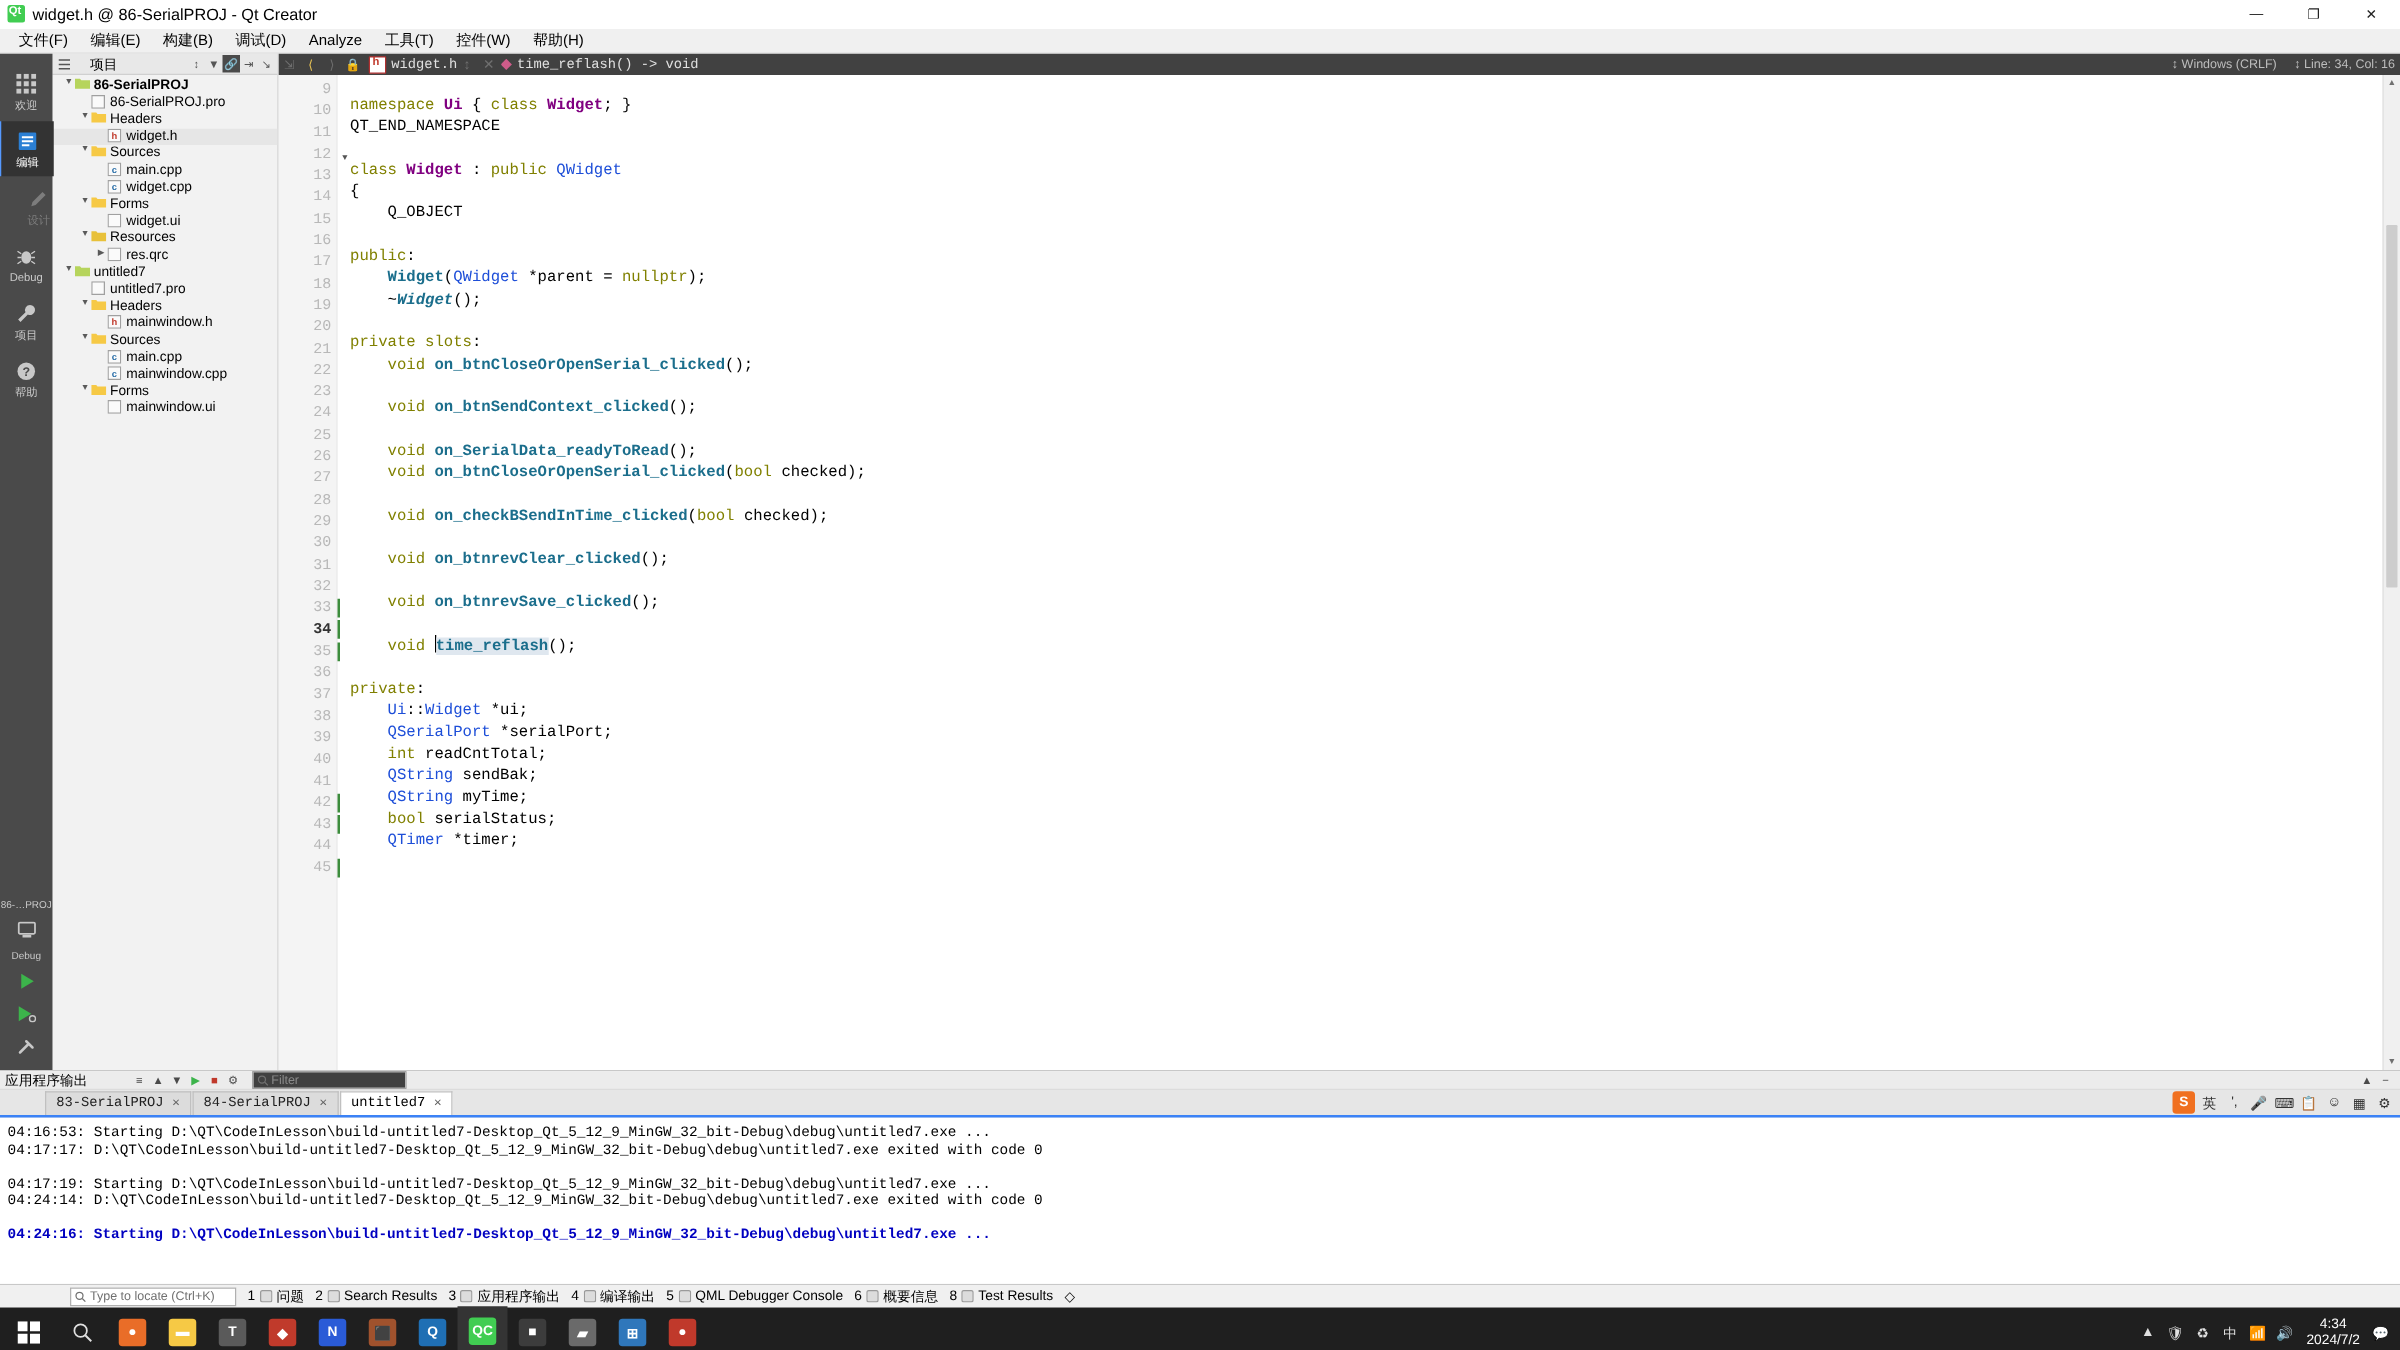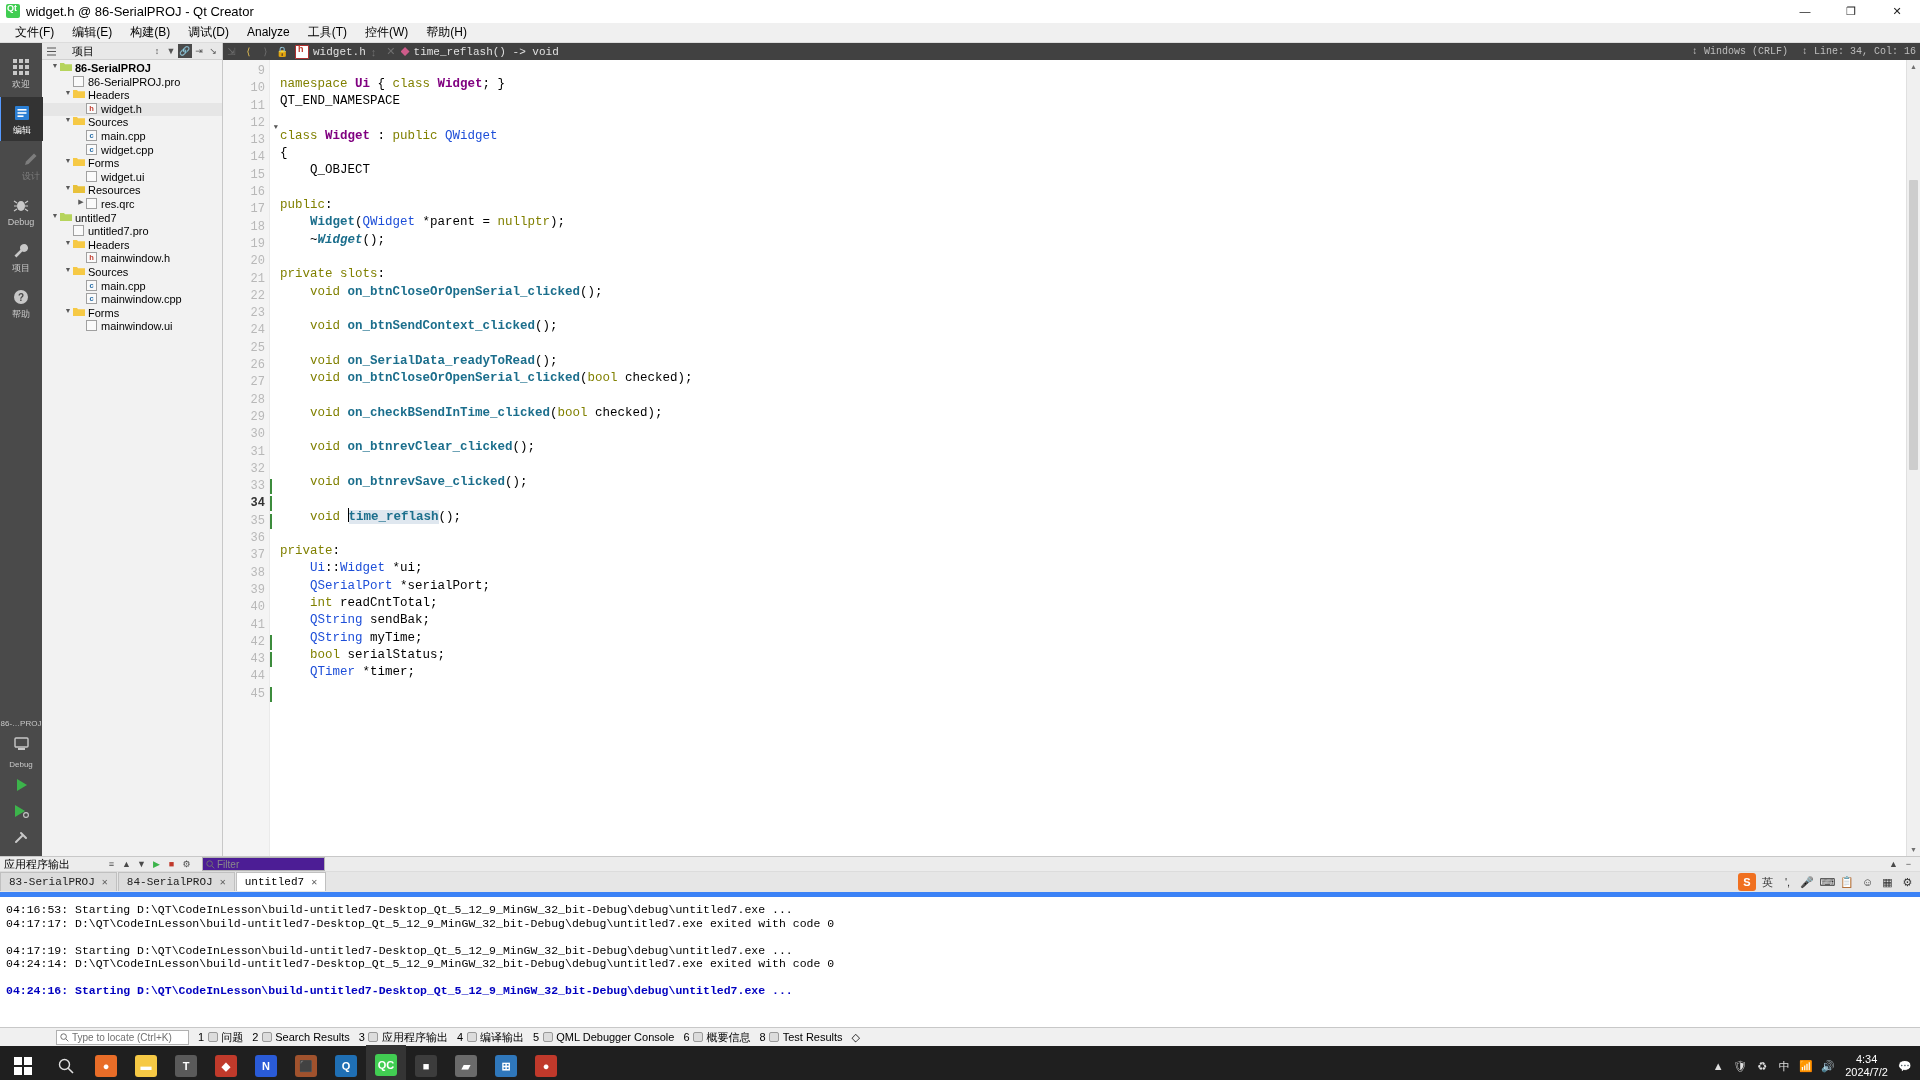--- a/index.html
+++ b/index.html
@@ -76,21 +76,21 @@
                margin:0 4px 0 4px;position:relative;border-radius:1px;}
   .tb-fileicon:after{content:"h";position:absolute;left:2px;top:-2px;color:#c0392b;
                      font-size:9px;font-weight:bold;}
   .tb-file{font-family:"Liberation Mono",monospace;font-size:11px;color:#e0e0e0;}
   .tb-sep{color:#6f6f6f;margin:0 5px;}
   .tb-sym{display:flex;align-items:center;font-family:"Liberation Mono",monospace;
           font-size:11px;color:#e0e0e0;}
   .sym-dot{width:9px;height:9px;margin-right:4px;background:#cf5c8a;
            clip-path:polygon(50% 0,100% 50%,50% 100%,0 50%);}
   .tb-right{position:absolute;right:4px;display:flex;align-items:center;gap:14px;
-            font-size:10px;color:#bdbdbd;font-family:Liberation Mono, monospace;}
+            font-size:10px;color:#bdbdbd;font-family:Liberation Sans, sans-serif;}
 
   .code-wrap{flex:1;display:flex;position:relative;overflow:hidden;background:#fff;}
   .gutter{width:46px;background:#f4f4f4;flex:none;text-align:right;
           font-family:"Liberation Mono",monospace;font-size:12px;color:#b8b8b8;
           padding-top:3px;border-right:1px solid #eaeaea;position:relative;}
   .gl{height:17.3px;line-height:17.3px;padding-right:4px;position:relative;}
   .gl.cur{color:#333;font-weight:bold;}
   .gl .fold{position:absolute;right:-9px;top:4px;font-size:7px;color:#555;}
   .gl .modbar{position:absolute;right:-3px;top:1px;width:2px;height:15px;background:#3c8c3c;}
   .code{flex:1;font-family:"Liberation Mono",monospace;font-size:12.5px;
@@ -112,26 +112,26 @@
                 align-items:center;justify-content:center;font-size:7px;color:#707070;}
 
   
   .outpane{height:170px;background:#fff;display:flex;flex-direction:column;
            border-top:1px solid #c8c8c8;}
   .out-header{height:14px;background:#ececec;display:flex;align-items:center;
               font-size:11px;color:#000;padding-left:4px;border-bottom:1px solid #dcdcdc;}
   .oh-title{width:100px;}
   .oh-btn{width:15px;height:13px;display:flex;align-items:center;justify-content:center;
           font-size:9px;color:#4a4a4a;}
-  .oh-filter{display:flex;align-items:center;border:1px solid #b4b4b4;background:#4c1d95;
+  .oh-filter{display:flex;align-items:center;border:1px solid #b4b4b4;background:#404040;
              height:12px;width:118px;margin-left:8px;font-size:10px;color:#8a8a8a;padding-left:3px;}
   .oh-right{margin-left:auto;display:flex;align-items:center;padding-right:4px;}
 
-  .out-tabs{height:20px;background:#e6e6e6;display:flex;align-items:flex-start;
-            border-bottom:5px solid #3b82f6;position:relative;}
+  .out-tabs{height:20px;background:#e6e6e6;display:flex;align-items:center;
+            border-bottom:2px solid #3b82f6;position:relative;padding-left:36px;}
   .otab{height:18px;display:flex;align-items:center;padding:0 8px;font-size:11px;
         color:#202020;border:1px solid #c0c0c0;border-bottom:none;background:#dcdcdc;
         margin-right:1px;font-family:"Liberation Mono",monospace;}
   .otab.active{background:#ffffff;color:#000;}
   .otab .x{margin-left:7px;font-size:10px;color:#606060;}
   .out-toolbar{position:absolute;right:4px;bottom:1px;display:flex;align-items:center;
                height:18px;gap:3px;}
   .ot-orange{width:18px;height:18px;background:#f07020;border-radius:3px;
              display:flex;align-items:center;justify-content:center;color:#fff;
              font-size:11px;font-weight:bold;}

